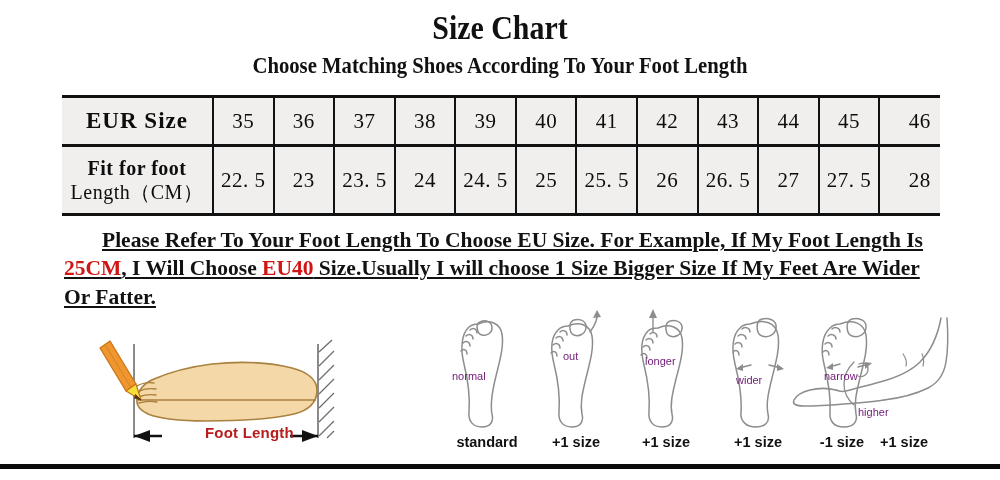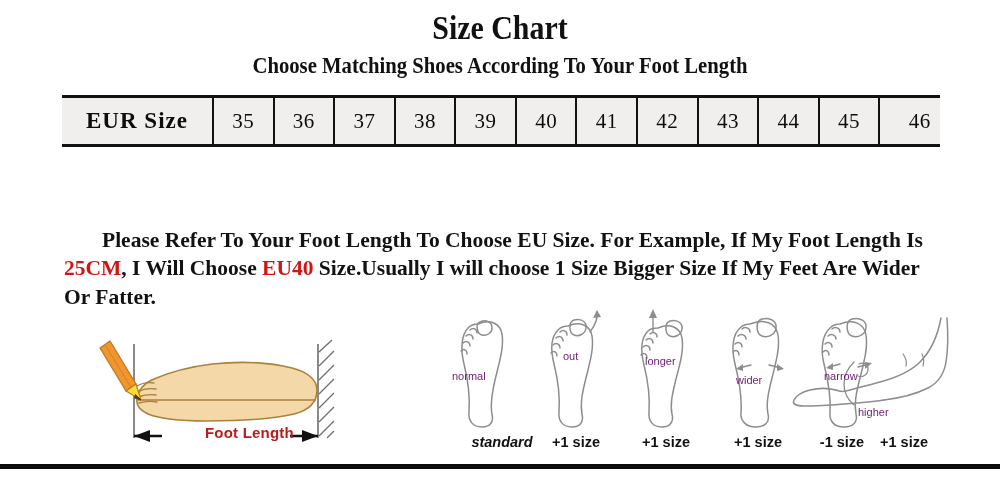--- a/index.html
+++ b/index.html
@@ -95,21 +95,21 @@
     left: 64px;
     top: 226px;
     width: 880px;
     font-family: "Liberation Serif", "DejaVu Serif", serif;
     font-weight: bold;
     font-size: 21.5px;
     line-height: 1.32;
     color: #121212;
   }
   #attention .hdr { display: block; }
-  #attention .body { display: block; text-indent: 38px; }
+  #attention .body { display: block; text-indent: 38px; text-decoration: underline; }
   .hl { color: #d11414; }
 
   
   #measure-diagram {
     position: absolute;
     left: 96px;
     top: 338px;
     width: 270px;
     height: 112px;
   }
@@ -177,20 +177,38 @@
       <td class="num">38</td>
       <td class="num">39</td>
       <td class="num">40</td>
       <td class="num">41</td>
       <td class="num">42</td>
       <td class="num">43</td>
       <td class="num">44</td>
       <td class="num">45</td>
       <td class="num last-col">46</td>
     </tr>
+    <tr class="r-body">
+      <td class="first-col lbl-fit">
+        <span class="l1">Fit for foot</span>
+        <span class="l2">Length（CM）</span>
+      </td>
+      <td class="num">22. 5</td>
+      <td class="num">23</td>
+      <td class="num">23. 5</td>
+      <td class="num">24</td>
+      <td class="num">24. 5</td>
+      <td class="num">25</td>
+      <td class="num">25. 5</td>
+      <td class="num">26</td>
+      <td class="num">26. 5</td>
+      <td class="num">27</td>
+      <td class="num">27. 5</td>
+      <td class="num last-col">28</td>
+    </tr>
   </tbody>
     </table>
 </div>
 
 <div id="attention">
   <span class="body"><span>Please Refer To Your Foot Length To Choose EU Size. For Example, If My Foot Length Is </span><span class="hl">25CM</span><span>, I Will Choose </span><span class="hl">EU40</span><span> Size.Usually I will choose 1 Size Bigger Size If My Feet Are Wider Or Fatter.</span></span>
 </div>
 
 <svg id="measure-diagram" viewBox="0 0 270 112">
 
@@ -288,21 +306,21 @@
     </g>
   </svg>
 
   <div class="ft-inner" style="left:12px;  top:64px;">normal</div>
   <div class="ft-inner" style="left:123px; top:44px;">out</div>
   <div class="ft-inner" style="left:205px; top:49px;">longer</div>
   <div class="ft-inner" style="left:296px; top:68px;">wider</div>
   <div class="ft-inner" style="left:384px; top:64px;">narrow</div>
   <div class="ft-inner" style="left:418px; top:100px;">higher</div>
 
-  <div class="ft-caption" style="left:16px;   top:128px; width:92px;font-style:italic;">standard</div>
+  <div class="ft-caption" style="left:1px;   top:128px; width:92px;">standard</div>
   <div class="ft-caption" style="left:90px;  top:128px; width:92px;">+1 size</div>
   <div class="ft-caption" style="left:180px; top:128px; width:92px;">+1 size</div>
   <div class="ft-caption" style="left:272px; top:128px; width:92px;">+1 size</div>
   <div class="ft-caption" style="left:356px; top:128px; width:92px;">-1 size</div>
   <div class="ft-caption" style="left:418px; top:128px; width:92px;">+1 size</div>
 </div>
 
 <div id="bottom-rule"></div>
 
 </body></html>

